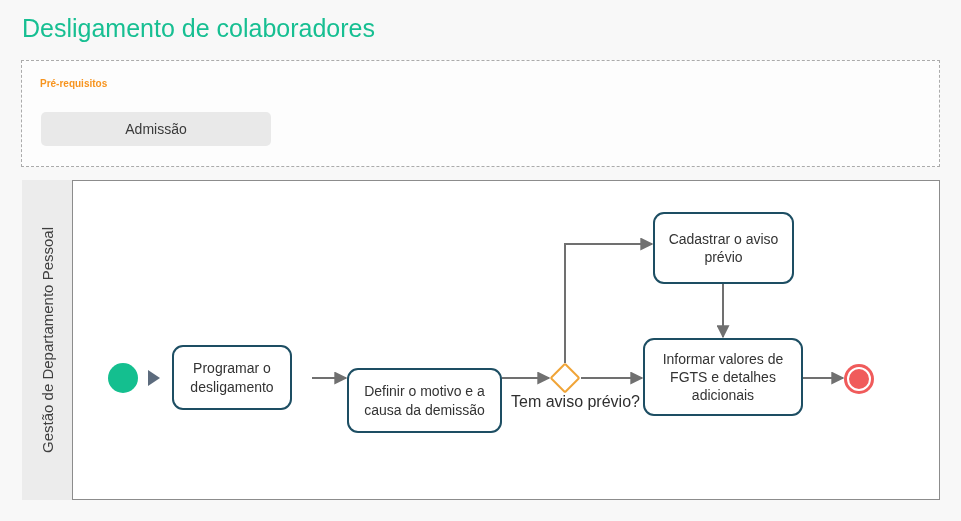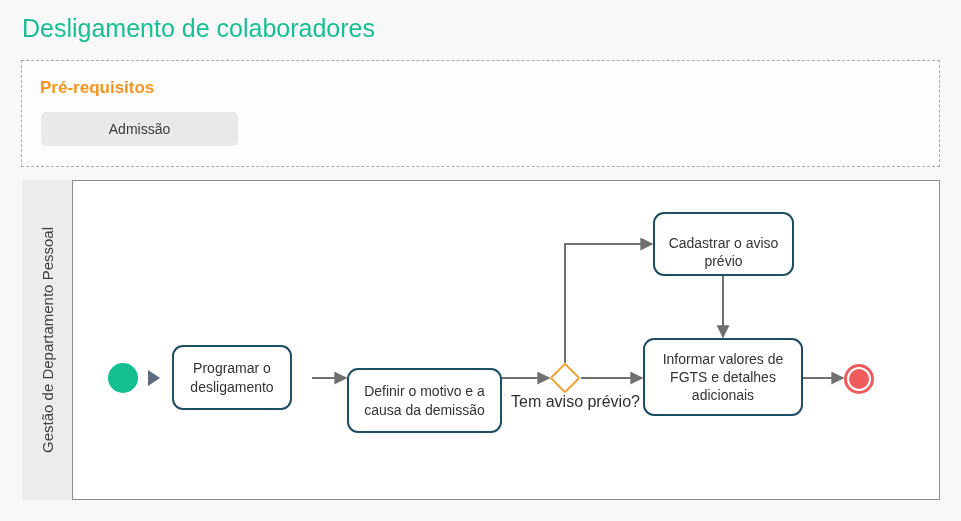--- a/index.html
+++ b/index.html
@@ -27,24 +27,24 @@
     font-size:25px;font-weight:normal;
     color:var(--accent_green);
   }
   
   .prereq-panel{
     position:absolute;left:21px;top:60px;width:919px;height:107px;
     border:1px dashed #ababab;background:#fdfdfd;
   }
   .prereq-heading{
     position:absolute;left:18px;top:17px;
-    font-size:17px;font-weight:bold;color:var(--prereq_orange);
+    font-size:10px;font-weight:bold;color:var(--prereq_orange);
   }
   .prereq-chip{
-    position:absolute;left:19px;top:51px;width:197px;height:34px;
+    position:absolute;left:19px;top:51px;width:230px;height:34px;
     background:var(--chip_bg);border:none;border-radius:5px;
     font-family:"Liberation Sans", sans-serif;
     font-size:14px;color:#3a3a3a;cursor:pointer;
     display:flex;align-items:center;justify-content:center;
   }
   
   .lane{
     position:absolute;left:22px;top:180px;width:918px;height:320px;
     display:flex;
   }
@@ -64,21 +64,21 @@
   .connectors{position:absolute;left:0;top:0;width:868px;height:318px;}
   
   .task{
     position:absolute;
     background:#fff;border:2px solid var(--node_border);border-radius:11px;
     display:flex;align-items:center;justify-content:center;text-align:center;
     font-size:14px;color:#333;line-height:1.3;padding:4px 8px;cursor:pointer;
   }
   .task-programar{left:99px;top:164px;width:120px;height:65px;}
   .task-definir{left:274px;top:164px;width:155px;height:65px;margin-top:23px;}
-  .task-cadastrar{left:580px;top:31px;width:141px;height:64px;align-items:flex-end;}
+  .task-cadastrar{left:580px;top:31px;width:141px;height:72px;}
   .task-informar{left:570px;top:157px;width:160px;height:78px;}
   .start-event{
     position:absolute;left:35px;top:182px;width:30px;height:30px;
     background:var(--start_green);border-radius:50%;cursor:pointer;
   }
   .end-event{
     position:absolute;left:771px;top:183px;width:30px;height:30px;
     background:var(--end_red);border-radius:50%;cursor:pointer;
   }
   .end-event-inner{

